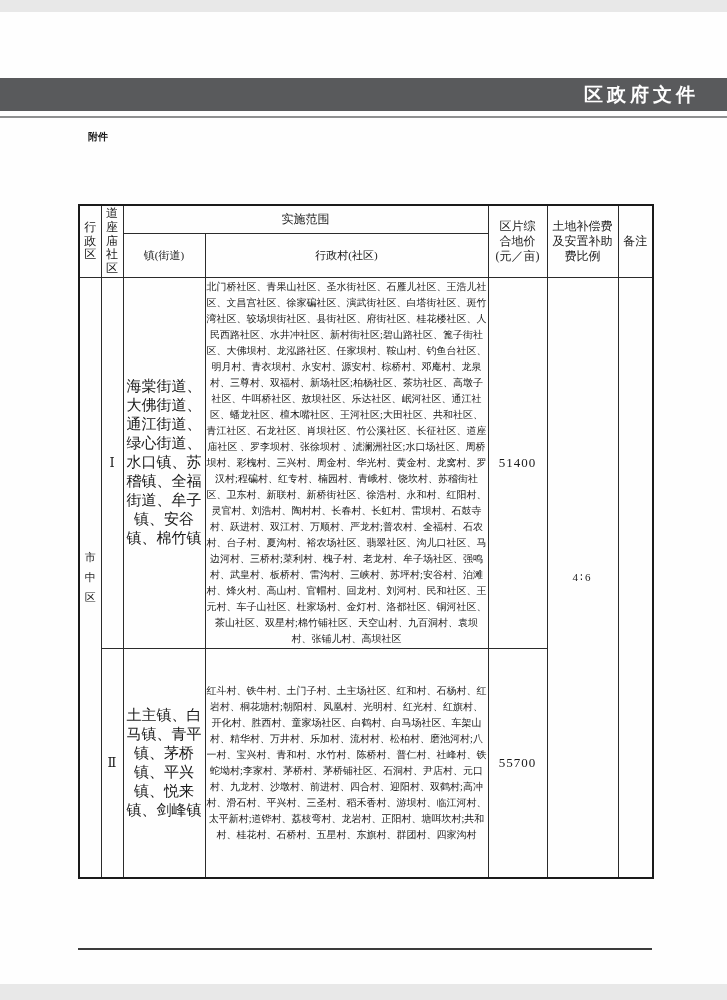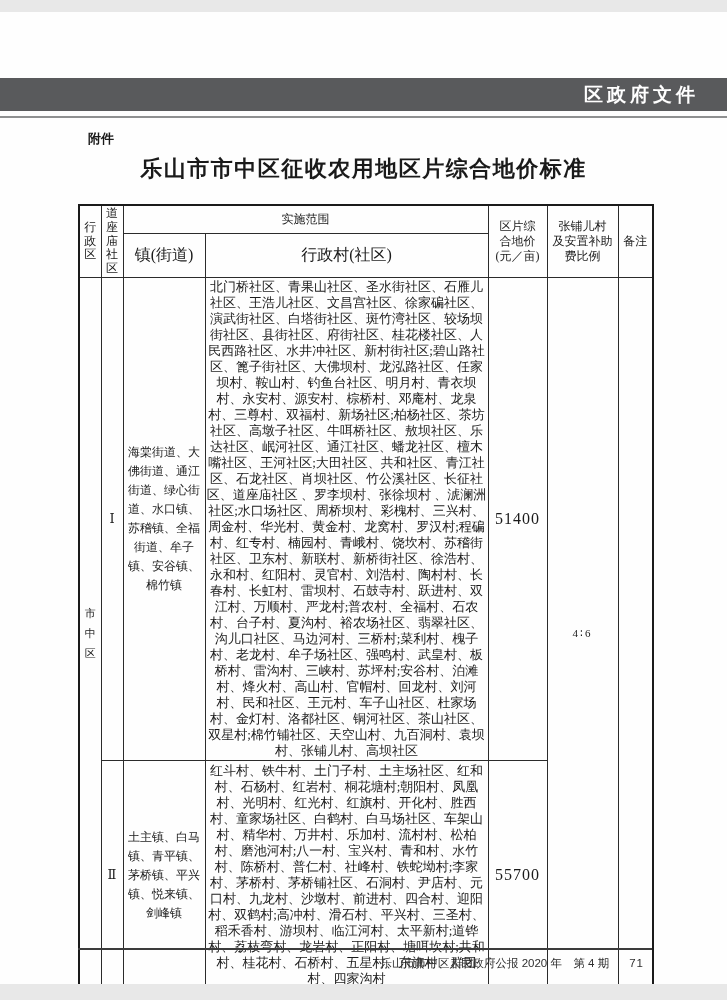--- a/index.html
+++ b/index.html
@@ -24,21 +24,21 @@
     font-weight:bold;font-size:19px;letter-spacing:4px;
     padding-right:28px;
   }
   .banner-underline{
     position:absolute;left:0;top:104px;width:727px;height:2px;
     background:#8f9091;
   }
   .attachment{
     position:absolute;left:88px;top:118px;
     font-family:Liberation Mono, monospace;
-    font-weight:bold;font-size:13px;
+    font-weight:bold;font-size:10px;
   }
   .doc-title{
     position:absolute;left:0;top:142px;width:727px;
     text-align:center;
     font-size:22px;font-weight:bold;letter-spacing:1.5px;
   }
   
   .table-wrap{position:absolute;left:78px;top:192px;width:574px;}
   table.price-table{
     border-collapse:collapse;table-layout:fixed;width:574px;
@@ -46,32 +46,32 @@
   }
   table.price-table td,table.price-table th{
     border:1px solid #2b2b2b;
     padding:1px;
     font-weight:normal;
     text-align:center;vertical-align:middle;
     box-sizing:border-box;
   }
   table.price-table{border:2px solid #1a1a1a;}
   tr.hdr1 td{height:22px;font-size:12px;}
-  tr.hdr2 td{height:34px;font-size:16px;}
+  tr.hdr2 td{height:34px;font-size:11px;}
   .vcell{width:14px;margin:0 auto;word-break:break-all;line-height:1.15;}
   .vcell-body{width:14px;margin:0 auto;word-break:break-all;line-height:1.8;font-size:11px;}
   .prewrap{white-space:pre-line;line-height:1.25;font-size:12px;}
-  td.towns-cell{font-size:12px;line-height:19px;padding:2px 4px;}
+  td.towns-cell{font-size:15px;line-height:19px;padding:2px 4px;}
   td.villages-cell{
     text-align:justify;text-justify:inter-character;
     vertical-align:middle;
-    font-size:13px;line-height:16px;
+    font-size:10px;line-height:16px;
     padding:6px 3px 6px 4px;
   }
-  td.price-cell{font-size:16px;letter-spacing:1px;}
+  td.price-cell{font-size:13px;letter-spacing:1px;}
   td.ratio-cell{font-size:11px;letter-spacing:2px;}
   td.zone-cell{font-size:13px;}
   tr.row-2 td{height:230px;}
   
   .footer-rule{
     position:absolute;left:78px;top:936px;width:574px;height:2px;background:#3c3c3c;
   }
   .footer-text{
     position:absolute;left:78px;top:944px;width:566px;
     text-align:right;
@@ -85,21 +85,20 @@
 
 <div class="page">
 
   <div class="banner">
     <span class="banner-title">区政府文件</span>
   </div>
   <div class="banner-underline"></div>
 
   <div class="attachment">附件</div>
 
-  <div class="doc-title">乐山市市中区征收农用地区片综合地价标准</div>
 
   <div class="table-wrap">
     <table class="price-table">
       <colgroup>
         <col style="width:22px">
           <col style="width:22px">
           <col style="width:82px">
         <col style="width:283px">
           <col style="width:59px">
           <col style="width:71px">
@@ -110,21 +109,21 @@
           <td rowspan="2">
               <div class="vcell">行政区</div>
             </td>
           <td rowspan="2">
               <div class="vcell">道座庙社区</div>
             </td>
           <td colspan="2">实施范围</td>
           <td rowspan="2" class="prewrap">区片综
 合地价
 (元／亩)</td>
-          <td rowspan="2" class="prewrap">张铺儿村
+          <td rowspan="2" class="prewrap">土地补偿费
 及安置补助
 费比例</td>
           <td rowspan="2">备注</td>
         </tr>
         <tr class="hdr2">
           <td>镇(街道)</td>
           <td>行政村(社区)</td>
         </tr>
 
         <tr class="row-1">
@@ -143,17 +142,14 @@
           <td class="zone-cell">Ⅱ</td>
           <td class="towns-cell">土主镇、白马镇、青平镇、茅桥镇、平兴镇、悦来镇、剑峰镇</td>
           <td class="villages-cell">红斗村、铁牛村、土门子村、土主场社区、红和村、石杨村、红岩村、桐花塘村;朝阳村、凤凰村、光明村、红光村、红旗村、开化村、胜西村、童家场社区、白鹤村、白马场社区、车架山村、精华村、万井村、乐加村、流村村、松柏村、磨池河村;八一村、宝兴村、青和村、水竹村、陈桥村、普仁村、社峰村、铁蛇坳村;李家村、茅桥村、茅桥铺社区、石洞村、尹店村、元口村、九龙村、沙墩村、前进村、四合村、迎阳村、双鹤村;高冲村、滑石村、平兴村、三圣村、稻禾香村、游坝村、临江河村、太平新村;道铧村、荔枝弯村、龙岩村、正阳村、塘咡坎村;共和村、桂花村、石桥村、五星村、东旗村、群团村、四家沟村</td>
           <td class="price-cell">55700</td>
         </tr>
       </tbody>
     </table>
   </div>
 
   <div class="footer-rule"></div>
-  <div class="footer-text">
-    <span>乐山市市中区人民政府公报 2020 年　第 4 期</span><span class="footer-page">71</span>
-  </div>
 
 </div>
 
 </body></html>

